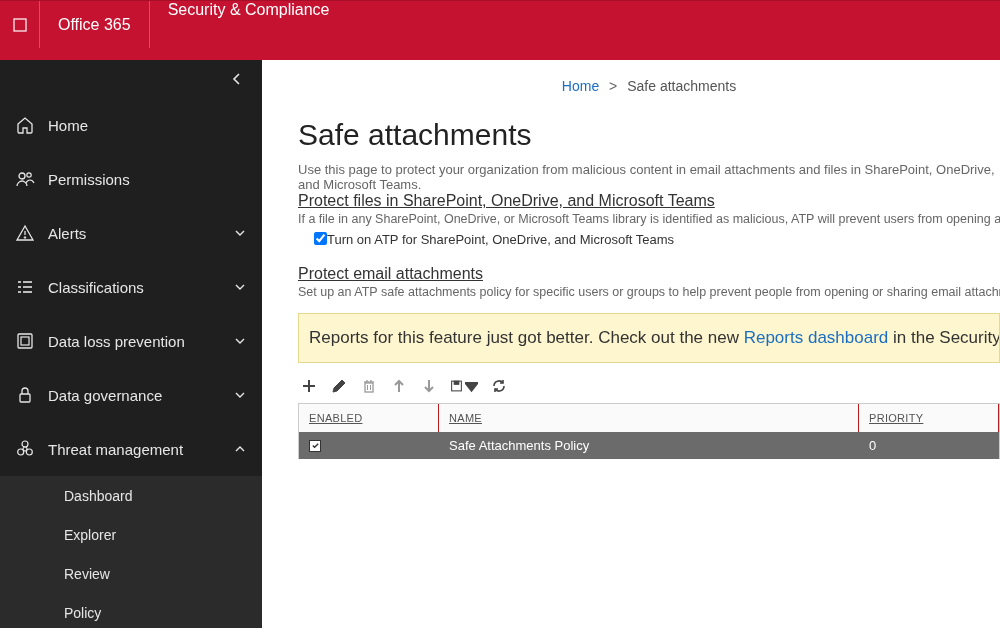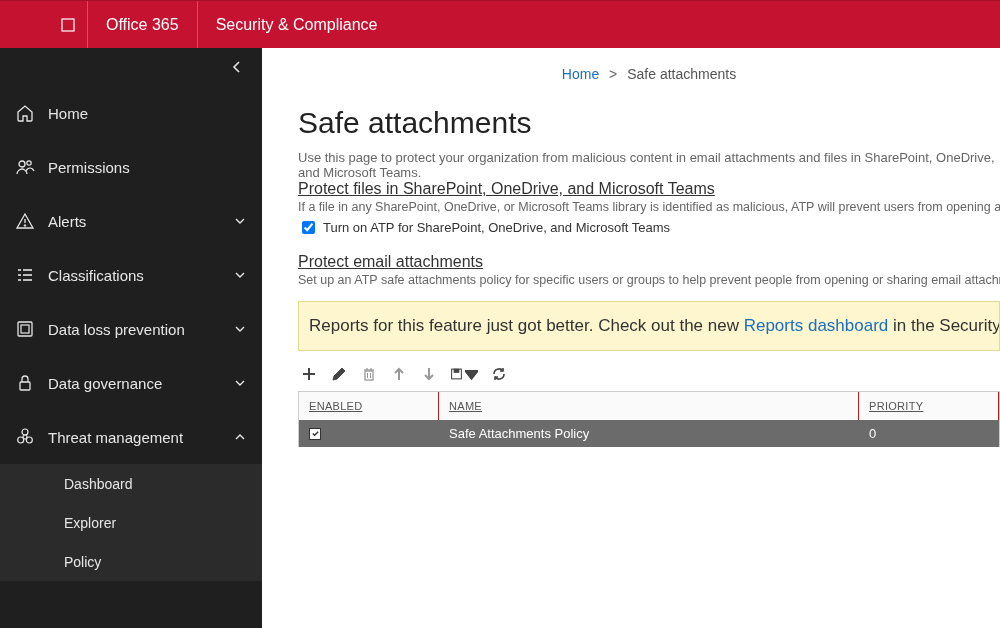--- a/index.html
+++ b/index.html
@@ -1,19 +1,19 @@
 <!DOCTYPE html>
 <html><head>
 <meta charset="utf-8">
 <style>
 * { margin: 0; padding: 0; box-sizing: border-box; font-family: "Segoe UI", Arial, sans-serif; }
 html, body { width: 1000px; height: 628px; overflow: hidden; background: #fff; }
 
 
-.topbar { height: 48px; background: #c41230; display: flex; align-items: center; color: #fff; border-top: 1px solid rgba(0,0,0,0.15); padding-left: 48px; }
+.topbar { height: 60px; background: #c41230; display: flex; color: #fff; border-top: 1px solid rgba(0,0,0,0.15); }
 .topbar .tile { width: 40px; height: 47px; display: flex; align-items: center; justify-content: center; border-right: 1px solid rgba(255,255,255,0.25); }
 .topbar .tile svg { width: 14px; height: 14px; }
 .topbar .brand { padding: 0 18px; font-size: 16px; font-weight: 400; border-right: 1px solid rgba(255,255,255,0.25); height: 47px; display: flex; align-items: center; }
 .topbar .appname { padding: 0 18px; font-size: 16px; }
 
 
 .shell { display: flex; height: 580px; }
 
 
 .sidebar { width: 262px; background: #1f1f1f; color: #e6e6e6; position: relative; font-size: 15px; }
@@ -32,21 +32,21 @@
 
 .main { flex: 1; padding: 18px 0 0 36px; color: #333; overflow: hidden; }
 .breadcrumb { font-size: 14px; margin-bottom: 24px; text-align: center; }
 .breadcrumb a { color: #1b6ec2; text-decoration: none; }
 .breadcrumb .sep { margin: 0 6px; color: #666; }
 .breadcrumb .current { color: #555; }
 .page-title { font-size: 30px; font-weight: 300; color: #222; margin-bottom: 10px; }
 .page-desc { font-size: 13px; color: #666; }
 .section-head { font-size: 16px; font-weight: 400; color: #333; margin-bottom: 2px; text-decoration: underline; }
 .section-sub { font-size: 12.5px; color: #666; margin-bottom: 6px; white-space: nowrap; }
-.atp-row { display: flex; align-items: center; gap: 8px; margin-left: 4px; margin-bottom: 18px; font-size: 13px; color: #333; }
+.atp-row { display: flex; margin-left: 16px; margin-bottom: 18px; font-size: 13px; color: #333; }
 .atp-row input { width: 13px; height: 13px; }
 .section2-sub { font-size: 12.5px; color: #666; margin-bottom: 14px; white-space: nowrap; }
 
 .banner { background: #fdf6cf; border: 1px solid #e4d98d; padding: 14px 10px; font-size: 17px; color: #333; margin-bottom: 12px; white-space: nowrap; overflow: hidden; }
 .banner a { color: #1b6ec2; text-decoration: none; }
 
 .toolbar { display: flex; align-items: center; gap: 12px; padding: 2px 2px 8px 2px; }
 .toolbar .tbtn { width: 18px; height: 18px; display: flex; align-items: center; justify-content: center; cursor: pointer; }
 .toolbar .tbtn svg { width: 16px; height: 16px; }
 .toolbar .tbtn.dark svg { fill: #444; stroke: #444; }
@@ -192,20 +192,23 @@
     </div>
 
     <div class="subnav">
       <div class="sub-item">
           <span>Dashboard</span>
         </div>
       <div class="sub-item">
           <span>Explorer</span>
         </div>
       <div class="sub-item">
+          <span>Review</span>
+        </div>
+      <div class="sub-item">
           <span>Policy</span>
         </div>
     </div>
   </div>
 
   <div class="main">
     <div class="breadcrumb">
       <a href="#">Home</a>
       <span class="sep">&gt;</span>
       <span class="current">Safe attachments</span>

